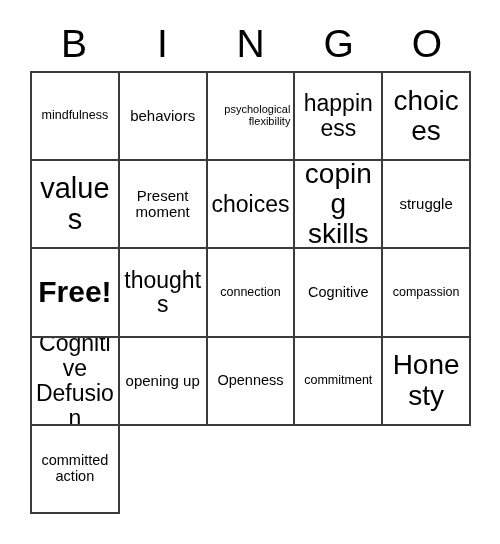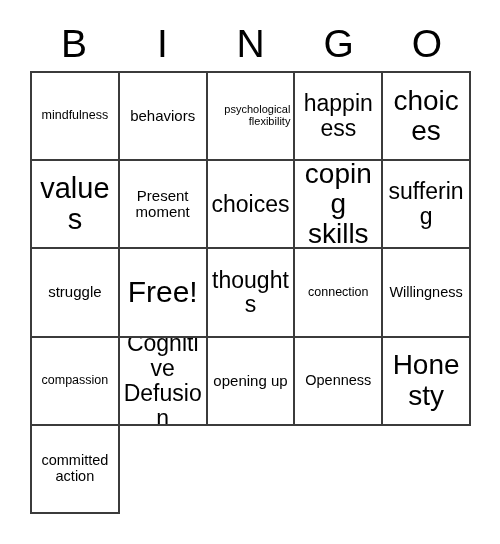--- a/index.html
+++ b/index.html
@@ -82,21 +82,21 @@
   }
 
   
   .fs-xs   { font-size: 11px; text-align: right; }
   .fs-sm   { font-size: 12.5px; }
   .fs-md   { font-size: 14.5px; }
   .fs-lg   { font-size: 23px; }
   .fs-xl   { font-size: 15px; }
   .fs-xxl  { font-size: 28px; }
   .fs-huge { font-size: 29px; }
-  .fs-free { font-size: 30px; }
+  .fs-free { font-size: 30px; font-weight: bold; }
 </style>
 </head>
 <body>
 
 <div class="card">
 
   <div class="header-row">
     <div class="header-cell">B</div>
     <div class="header-cell">I</div>
     <div class="header-cell">N</div>
@@ -127,54 +127,54 @@
     </div>
     <div class="cell">
       <span class="cell-text fs-xl">Present moment</span>
     </div>
     <div class="cell">
       <span class="cell-text fs-lg">choices</span>
     </div>
     <div class="cell">
       <span class="cell-text fs-xxl">coping skills</span>
     </div>
-    <div class="cell">
-      <span class="cell-text fs-lg">suffering</span>
-    </div>
 
     <div class="cell">
       <span class="cell-text fs-xl">struggle</span>
     </div>
     <div class="cell">
       <span class="cell-text fs-free">Free!</span>
     </div>
     <div class="cell">
       <span class="cell-text fs-lg">thoughts</span>
     </div>
     <div class="cell">
       <span class="cell-text fs-sm">connection</span>
     </div>
 
     <div class="cell">
-      <span class="cell-text fs-md">Willingness</span>
+      <span class="cell-text fs-md">Cognitive</span>
     </div>
     <div class="cell">
       <span class="cell-text fs-sm">compassion</span>
     </div>
     <div class="cell">
       <span class="cell-text fs-lg">Cognitive Defusion</span>
     </div>
     <div class="cell">
       <span class="cell-text fs-xl">opening up</span>
     </div>
     <div class="cell">
       <span class="cell-text fs-md">Openness</span>
     </div>
 
     <div class="cell">
+      <span class="cell-text fs-sm">commitment</span>
+    </div>
+    <div class="cell">
       <span class="cell-text fs-xxl">Honesty</span>
     </div>
     <div class="cell">
       <span class="cell-text fs-md">committed action</span>
     </div>
 
   </div>
 </div>
 
 </body></html>

